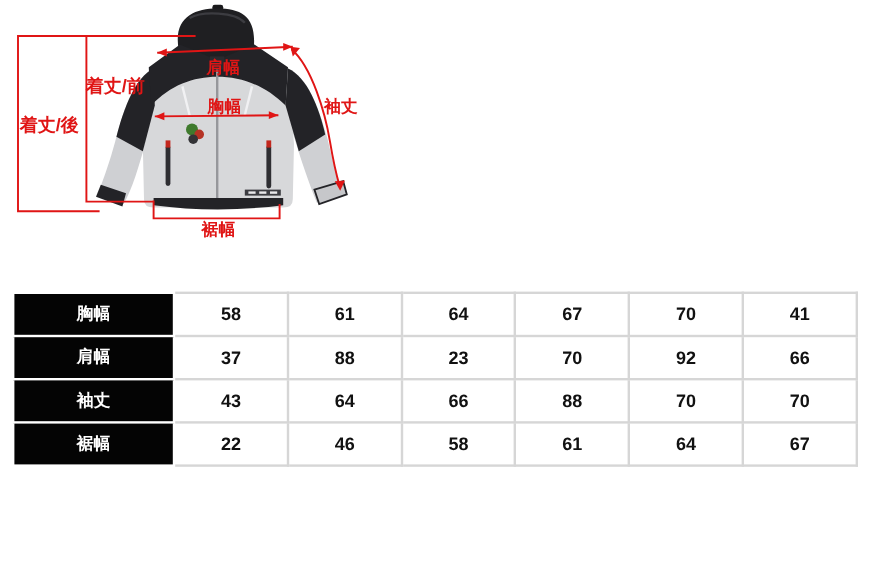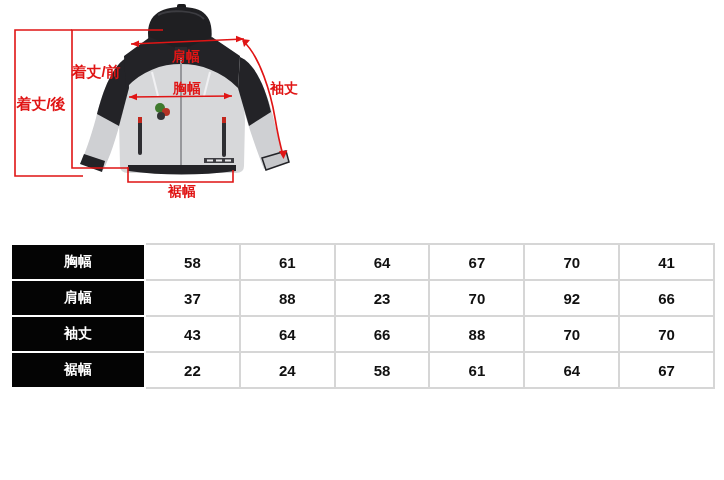--- a/index.html
+++ b/index.html
@@ -130,21 +130,21 @@
         <td>43</td>
         <td>64</td>
         <td>66</td>
         <td>88</td>
         <td>70</td>
         <td>70</td>
       </tr>
       <tr>
         <td class="dark">裾幅</td>
         <td>22</td>
-        <td>24</td>
+        <td>46</td>
         <td>58</td>
         <td>61</td>
         <td>64</td>
         <td>67</td>
       </tr>
     </tbody>
       </table>
   </div>
 </div>
 

